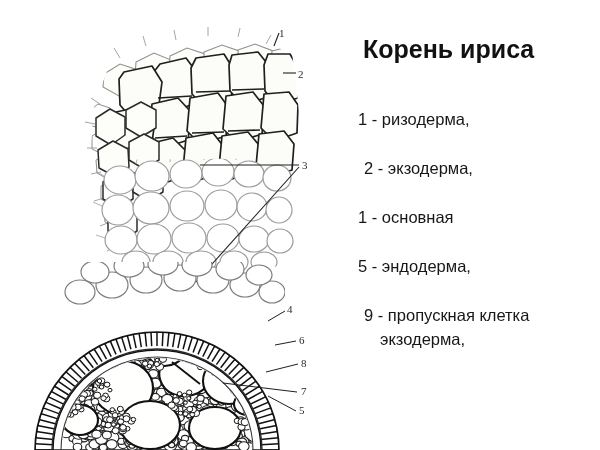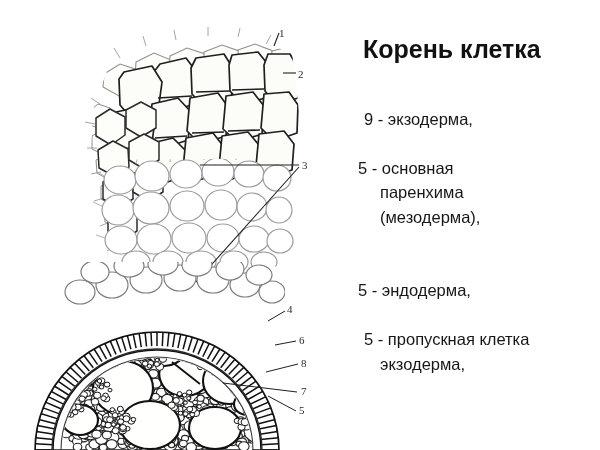--- a/index.html
+++ b/index.html
@@ -1003,36 +1003,37 @@
     <div class="lead-num" style="left:298px; top:68px;">2</div>
     <div class="lead-num" style="left:302px; top:159px;">3</div>
     <div class="lead-num" style="left:287px; top:303px;">4</div>
     <div class="lead-num" style="left:299px; top:334px;">6</div>
     <div class="lead-num" style="left:301px; top:357px;">8</div>
     <div class="lead-num" style="left:301px; top:385px;">7</div>
     <div class="lead-num" style="left:299px; top:404px;">5</div>
   </div>
 
   <div id="text-panel">
-    <h1 id="title">Корень клетка</h1>
+    <h1 id="title">Корень ириса</h1>
 
     <ul class="legend-list">
+      <li class="legend-item">
+        <span>1 - ризодерма,</span>
+      </li>
       <li class="legend-item indent-1">
-        <span>9 - экзодерма,</span>
+        <span>2 - экзодерма,</span>
       </li>
       <li class="legend-item">
-        <span>5 - основная</span>
-        <span class="cont">паренхима
-(мезодерма),</span>
+        <span>1 - основная</span>
       </li>
       <li class="legend-item">
         <span>5 - эндодерма,</span>
       </li>
       <li class="legend-item indent-1">
-        <span>5 - пропускная клетка</span>
+        <span>9 - пропускная клетка</span>
         <span class="cont">экзодерма,</span>
       </li>
       <li class="legend-item indent-1">
         
       </li>
 
     </ul>
   </div>
 </div>
 

